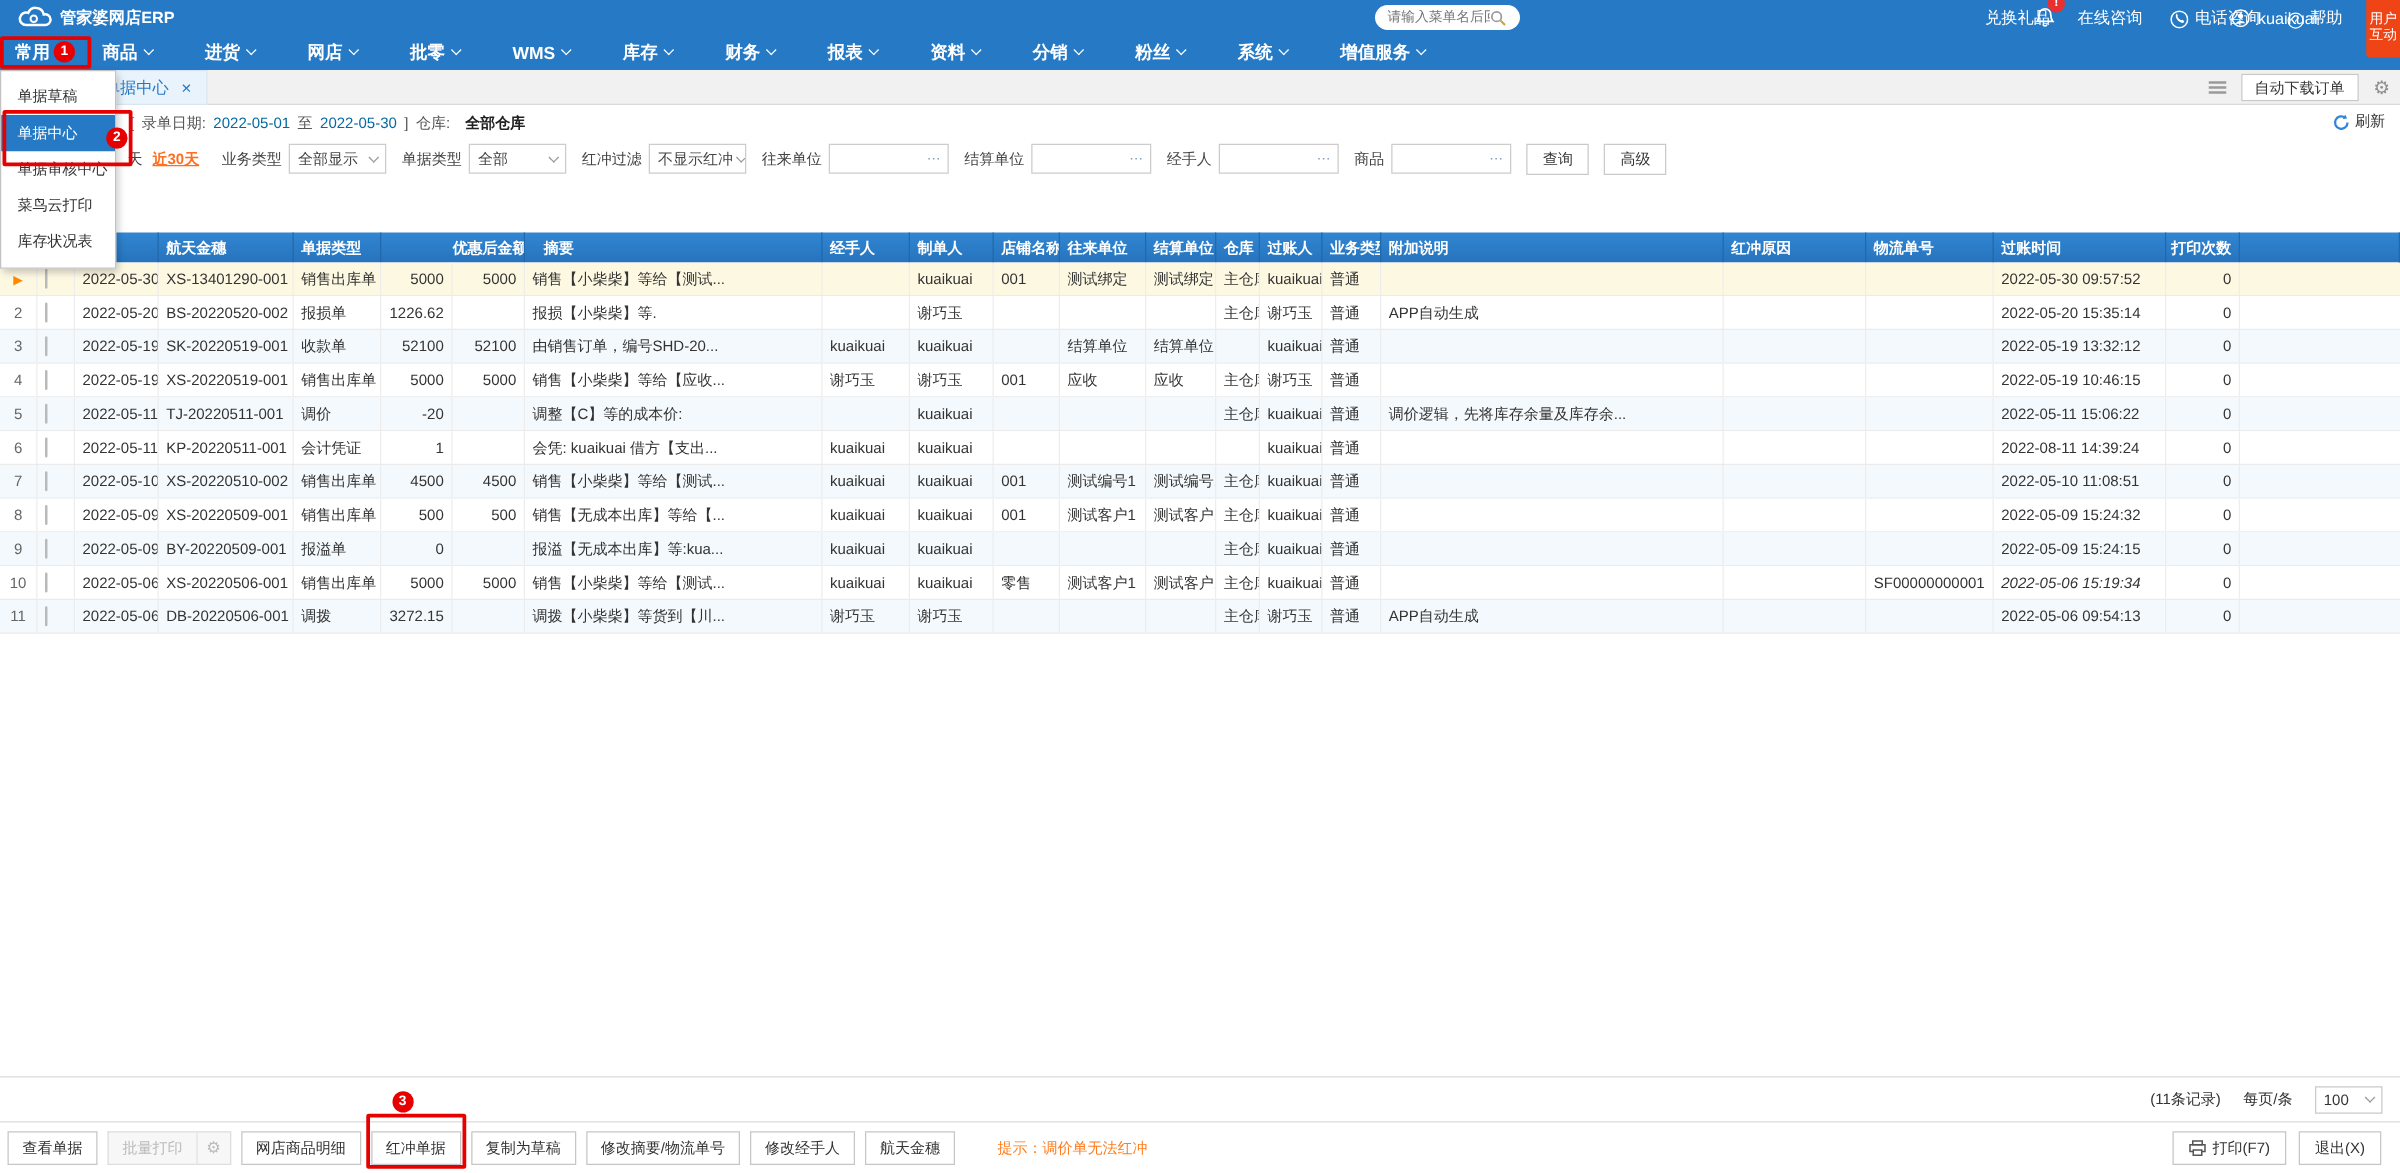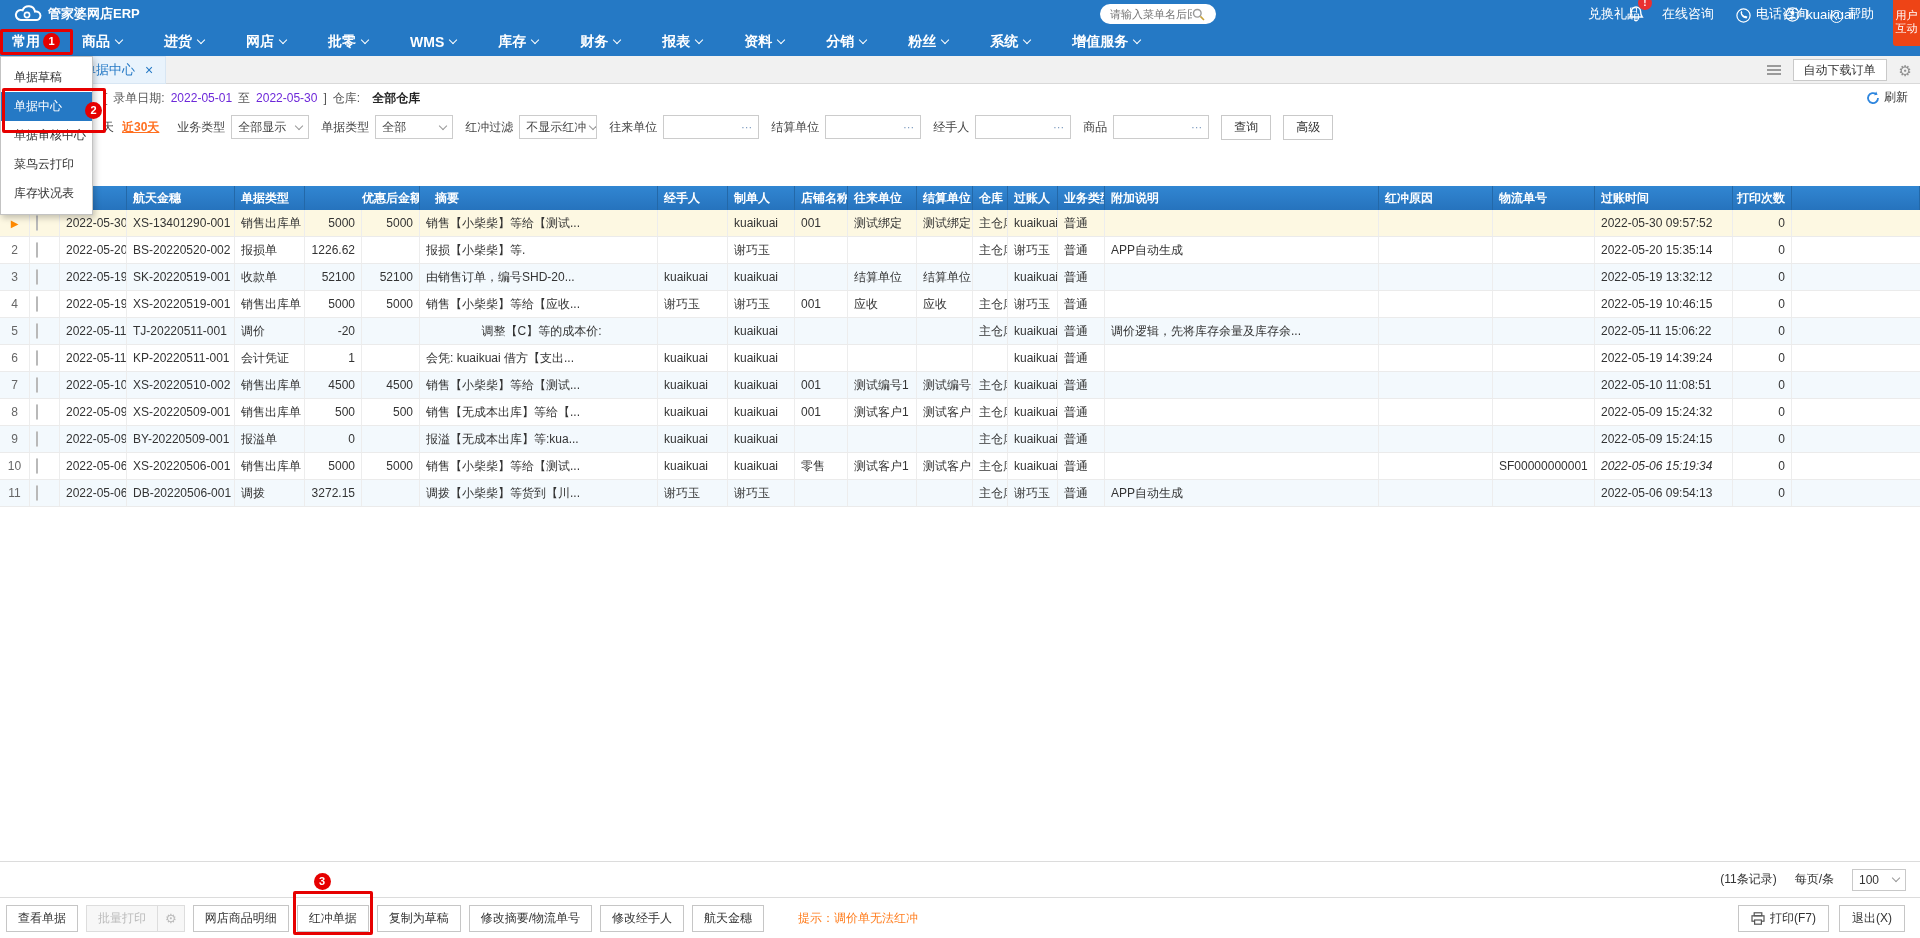--- a/index.html
+++ b/index.html
@@ -51,21 +51,21 @@
 .tab-close{cursor:pointer;font-size:14px;line-height:1}
 .tab-controls{position:absolute;right:8px;top:0;height:28px;display:flex;align-items:center;gap:12px}
 .hamburger{width:14px;height:2px;background:#9a9a9a;box-shadow:0 4px 0 #9a9a9a,0 -4px 0 #9a9a9a;cursor:pointer}
 .auto-btn{height:22px;border:1px solid #c9c9c9;background:#fff;font-size:12px;color:#333;padding:0 10px;
   line-height:20px;cursor:pointer;font-family:inherit}
 .gear{color:#8f8f8f;font-size:15px;cursor:pointer;line-height:1}
 
 
 .filter1{position:absolute;left:0;top:84px;width:1920px;height:28px;display:flex;align-items:center;
   font-size:12px;color:#555;padding-left:104px;gap:6px;background:#fff}
-.f1-val{color:#6d28d9}
+.f1-val{color:#0369a1}
 .f1-strong{color:#222;font-weight:bold;margin-left:6px}
 .refresh{position:absolute;right:12px;top:5px;display:flex;gap:4px;align-items:center;font-size:12px;color:#333;cursor:pointer}
 .filter2{position:absolute;left:0;top:112px;width:1920px;height:30px;display:flex;align-items:center;
   font-size:12px;color:#444;padding-left:102px;background:#fff}
 .quick-partial{margin-right:8px}
 .quick-active{color:#ff6f1f;text-decoration:underline;font-weight:bold;margin-right:6px;cursor:pointer}
 .f2-label{margin:0 6px 0 12px;white-space:nowrap}
 .sel-box{width:78px;height:24px;border:1px solid #ccc;background:#fff;display:flex;align-items:center;
   justify-content:space-between;padding:0 6px;cursor:pointer;overflow:hidden;white-space:nowrap}
 .sel-caret{width:6px;height:6px;border-right:1.5px solid #999;border-bottom:1.5px solid #999;
@@ -446,21 +446,21 @@
         <div class="td" style="width: 128px; border-right: none;"></div>
       </div>
       <div class="trow alt">
         <div class="td c-num" style="width: 30px;">5</div>
         <div class="td" style="width: 30px; display: block;"><span class="cb"></span></div>
         <div class="td" style="width: 67px;">2022-05-11</div>
         <div class="td" style="width: 108px;">TJ-20220511-001</div>
         <div class="td" style="width: 70px;">调价</div>
         <div class="td cell-r" style="width: 57px;">-20</div>
         <div class="td cell-r" style="width: 58px;"></div>
-        <div class="td" style="width: 238px; text-align: center;">调整【C】等的成本价:</div>
+        <div class="td" style="width: 238px;">调整【C】等的成本价:</div>
         <div class="td" style="width: 70px;"></div>
         <div class="td" style="width: 67px;">kuaikuai</div>
         <div class="td" style="width: 53px;"></div>
         <div class="td" style="width: 69px;"></div>
         <div class="td" style="width: 56px;"></div>
         <div class="td" style="width: 35px;">主仓库</div>
         <div class="td" style="width: 50px;">kuaikuai</div>
         <div class="td" style="width: 47px;">普通</div>
         <div class="td" style="width: 274px;">调价逻辑，先将库存余量及库存余...</div>
         <div class="td" style="width: 114px;"></div>
@@ -482,21 +482,21 @@
         <div class="td" style="width: 67px;">kuaikuai</div>
         <div class="td" style="width: 53px;"></div>
         <div class="td" style="width: 69px;"></div>
         <div class="td" style="width: 56px;"></div>
         <div class="td" style="width: 35px;"></div>
         <div class="td" style="width: 50px;">kuaikuai</div>
         <div class="td" style="width: 47px;">普通</div>
         <div class="td" style="width: 274px;"></div>
         <div class="td" style="width: 114px;"></div>
         <div class="td" style="width: 102px;"></div>
-        <div class="td" style="width: 138px;">2022-05-19 14:39:24</div>
+        <div class="td" style="width: 138px;">2022-08-11 14:39:24</div>
         <div class="td cell-r" style="width: 59px;">0</div>
         <div class="td" style="width: 128px; border-right: none;"></div>
       </div>
       <div class="trow alt">
         <div class="td c-num" style="width: 30px;">7</div>
         <div class="td" style="width: 30px; display: block;"><span class="cb"></span></div>
         <div class="td" style="width: 67px;">2022-05-10</div>
         <div class="td" style="width: 108px;">XS-20220510-002</div>
         <div class="td" style="width: 70px;">销售出库单</div>
         <div class="td cell-r" style="width: 57px;">4500</div>

